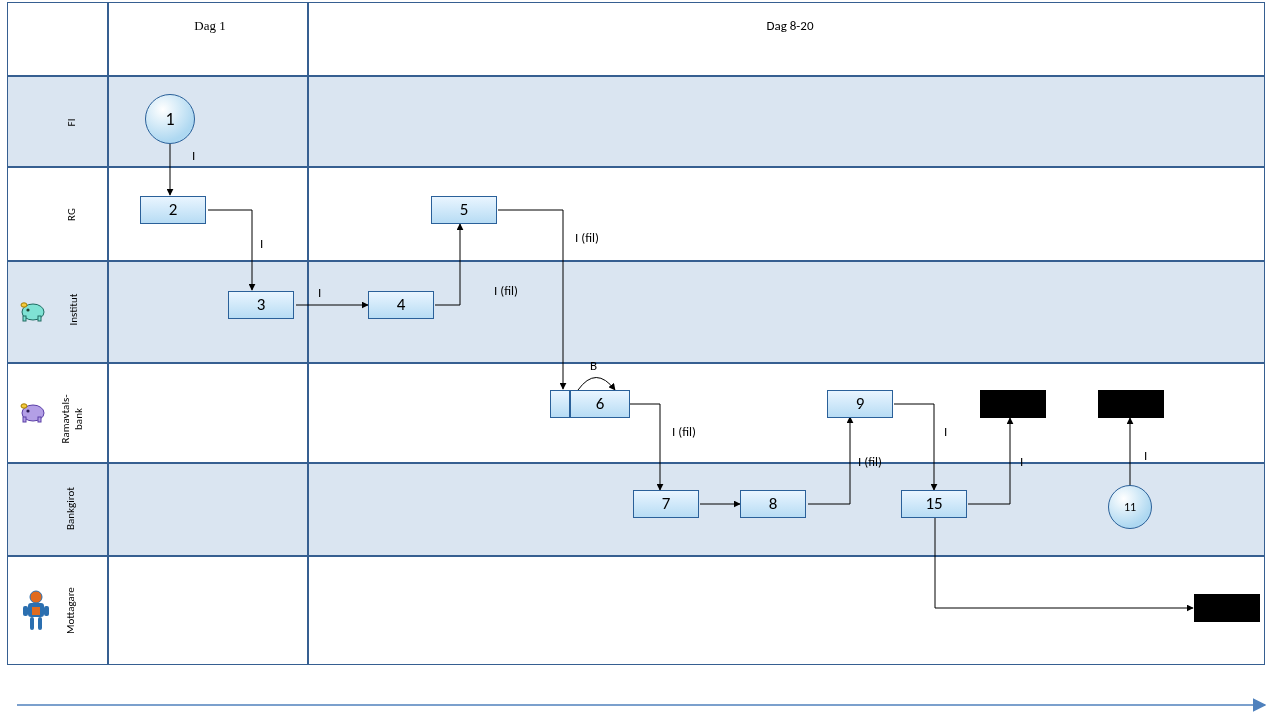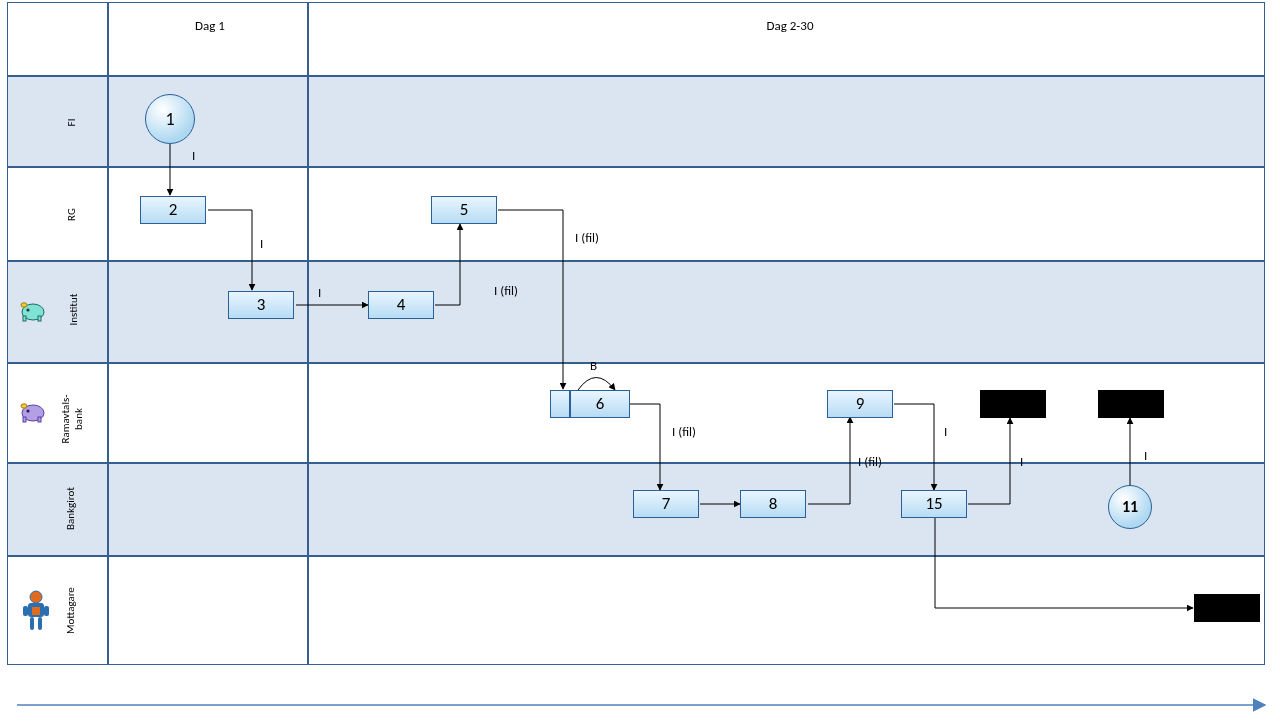--- a/index.html
+++ b/index.html
@@ -109,22 +109,22 @@
 <div class="cell" style="left:308px;top:363px;width:957px;height:100px;"></div>
 
 <div class="cell shade" style="left:7px;  top:463px;width:101px;height:93px;"></div>
 <div class="cell shade" style="left:108px;top:463px;width:200px;height:93px;"></div>
 <div class="cell shade" style="left:308px;top:463px;width:957px;height:93px;"></div>
 
 <div class="cell" style="left:7px;  top:556px;width:101px;height:109px;"></div>
 <div class="cell" style="left:108px;top:556px;width:200px;height:109px;"></div>
 <div class="cell" style="left:308px;top:556px;width:957px;height:109px;"></div>
 
-<div class="col-header" style="left:180px; top:18px; width:60px;">Dag 1</div>
-<div class="col-header" style="left:750px; top:18px; width:80px;">Dag 2-30</div>
+<div class="col-header" style="left:180px; top:18px; width:60px;font-family:Liberation Serif, serif;">Dag 1</div>
+<div class="col-header" style="left:750px; top:18px; width:80px;">Dag 8-20</div>
 
 <div class="lane-label" style="top:116px; left:56px; width:30px;">FI</div>
 <div class="lane-label" style="top:208px; left:56px; width:30px;">RG</div>
 <div class="lane-label" style="top:303px; left:48px; width:50px;">Institut</div>
 <div class="lane-label" style="top:406px; left:22px; width:100px; white-space:pre;">Ramavtals-
 bank</div>
 <div class="lane-label" style="top:502px; left:40px; width:60px;">Bankgirot</div>
 <div class="lane-label" style="top:604px; left:40px; width:60px;">Mottagare</div>
 
 <div class="actor" style="left:18px; top:297px; width:30px; height:26px;">
@@ -210,21 +210,21 @@
 <div class="node-box" style="left:570px; top:390px; width:60px;">6</div>
 
 <div class="node-box" style="left:633px; top:490px;">7</div>
 
 <div class="node-box" style="left:740px; top:490px;">8</div>
 
 <div class="node-box" style="left:827px; top:390px;">9</div>
 
 <div class="node-box" style="left:901px; top:490px;">15</div>
 
-<div class="node-circle" style="left:1108px; top:485px; width:44px; height:44px; line-height:42px; font-size:16px;font-weight:bold;">11</div>
+<div class="node-circle" style="left:1108px; top:485px; width:44px; height:44px; line-height:42px; font-size:12px;">11</div>
 
 <div class="node-box black" style="left:980px; top:390px;"></div>
 <div class="node-box black" style="left:1098px; top:390px;"></div>
 <div class="node-box black" style="left:1194px; top:594px;"></div>
 
 <div class="edge-label" style="left:192px; top:148px;">I</div>
 <div class="edge-label" style="left:260px; top:236px;">I</div>
 <div class="edge-label" style="left:318px; top:285px;">I</div>
 <div class="edge-label" style="left:494px; top:283px;">I (fil)</div>
 <div class="edge-label" style="left:575px; top:230px;">I (fil)</div>

